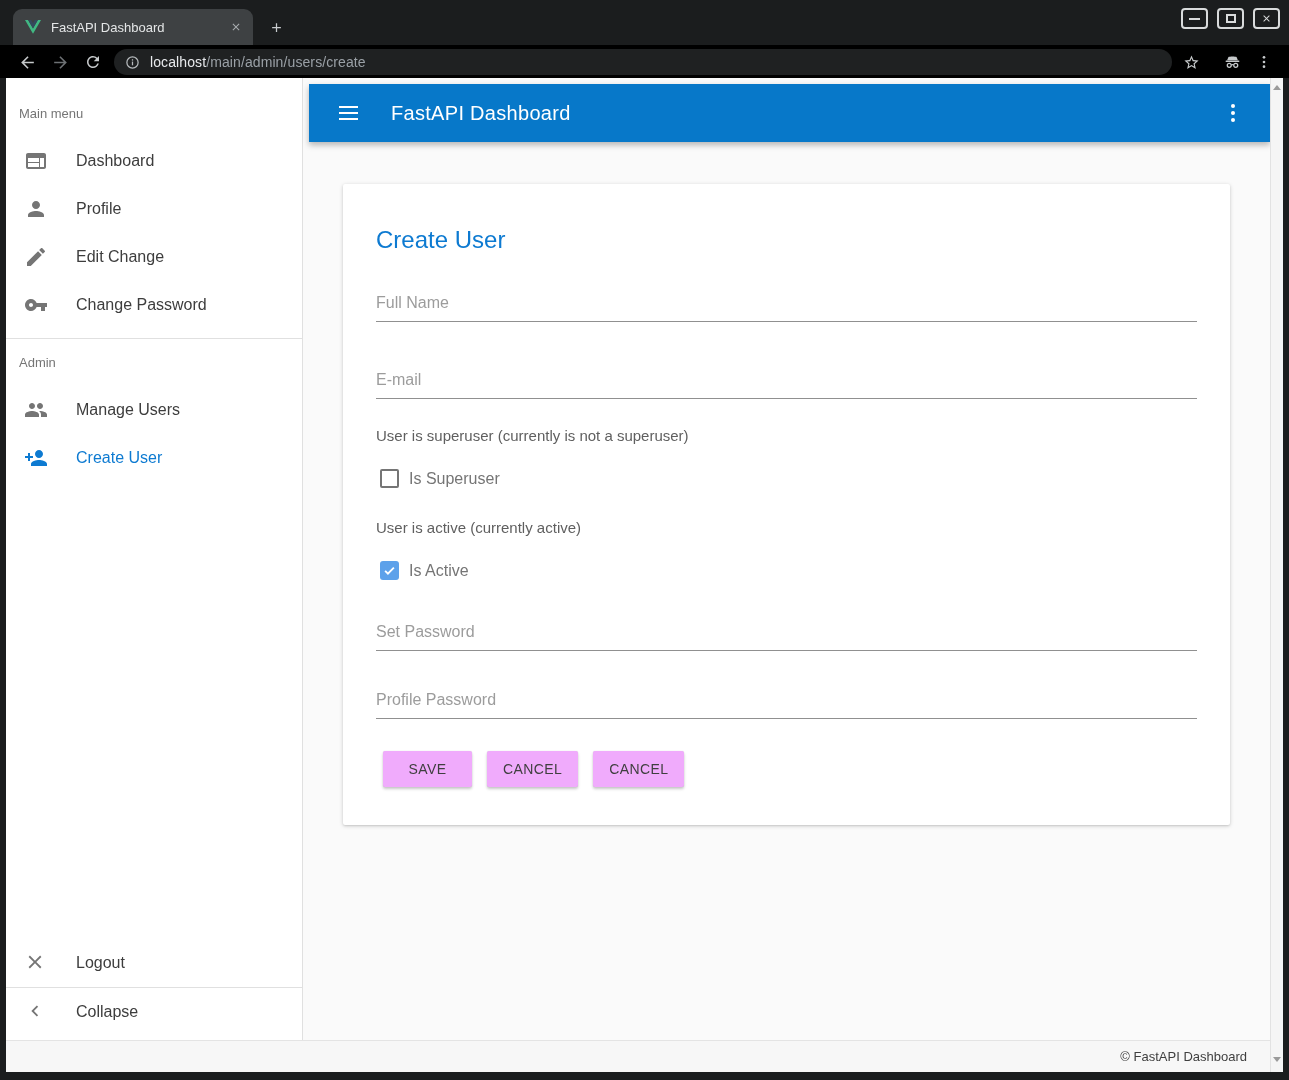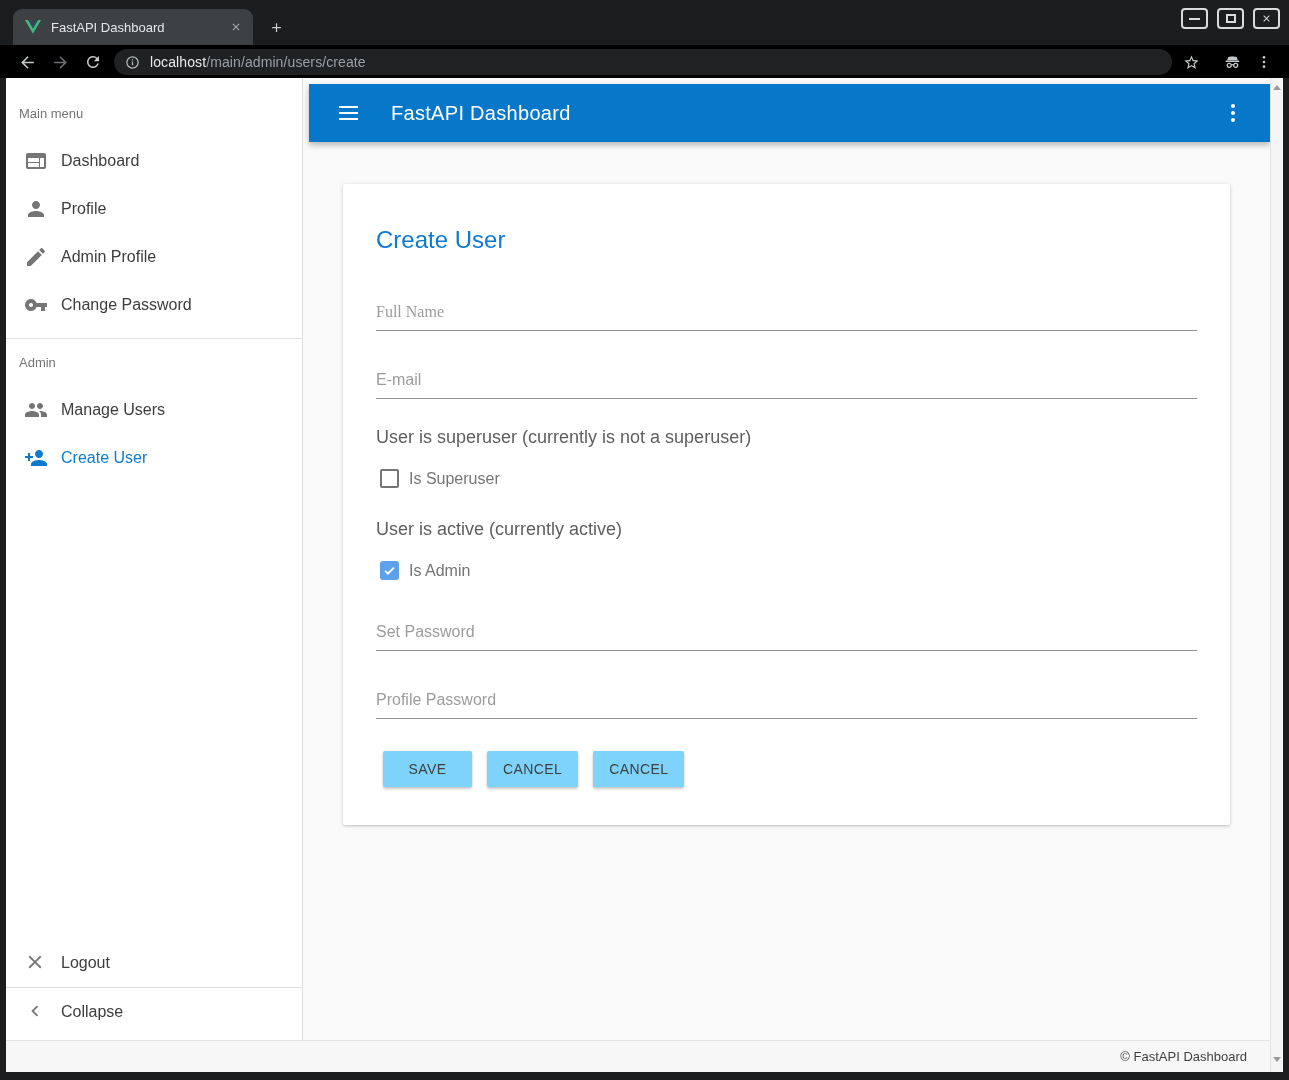--- a/index.html
+++ b/index.html
@@ -45,21 +45,21 @@
   .tb-star { left:1178px; } .tb-incognito { left:1219px; } .tb-menu { left:1251px; }
 
   
   .content { position:absolute; left:6px; top:78px; width:1277px; height:994px; background:#fafafa; }
 
   
   .sidebar { position:absolute; left:0; top:0; width:297px; height:962px; background:#ffffff; border-right:1px solid #e0e0e0; }
   .section-label { position:absolute; left:13px; font-size:13px; color:#757575; }
   .side-item { position:absolute; left:0; width:100%; height:48px; display:flex; align-items:center; padding-left:18px; cursor:pointer; }
   .side-item .s-icon { width:24px; height:24px; color:#757575; flex:0 0 24px; }
-  .side-item .s-label { margin-left:13px; font-size:16px; color:#3d3d3d; }
+  .side-item .s-label { margin-left:28px; font-size:16px; color:#3d3d3d; }
   .side-item.active .s-icon { color:#0d7ad1; }
   .side-item.active .s-label { color:#0d7ad1; }
   .side-divider { position:absolute; left:0; width:100%; height:1px; background:#e0e0e0; }
 
   
   .main { position:absolute; left:297px; top:0; width:967px; height:962px; background:#fafafa; }
   .appbar {
     position:absolute; left:6px; right:0; top:6px; height:58px; background:#0778c9;
     display:flex; align-items:center; box-shadow:0 3px 6px rgba(0,0,0,.28);
   }
@@ -71,31 +71,31 @@
 
   
   .card {
     position:absolute; left:40px; top:106px; width:887px; height:641px; background:#ffffff;
     border-radius:2px; box-shadow:0 1px 4px rgba(0,0,0,.16), 0 1px 2px rgba(0,0,0,.1);
   }
   .card-title { position:absolute; left:33px; top:42px; font-size:24px; color:#0d7ad1; }
   .text-field { position:absolute; left:33px; width:821px; cursor:text; }
   .text-field .tf-label { font-size:16px; color:#9c9c9c; }
   .text-field .tf-line { margin-top:9px; height:1px; background:#909090; }
-  .tf-fullname { top:119px;font-family:Liberation Serif, serif; } .tf-email { top:187px; } .tf-setpw { top:439px; } .tf-confirmpw { top:507px; }
-  .hint { position:absolute; left:33px; font-size:18px; color:#5f5f5f; }
+  .tf-fullname { top:110px; } .tf-email { top:187px; } .tf-setpw { top:439px; } .tf-confirmpw { top:507px; }
+  .hint { position:absolute; left:33px; font-size:15px; color:#5f5f5f; }
   .hint1 { top:243px; } .hint2 { top:335px; }
   .cb-row { position:absolute; left:37px; display:flex; align-items:center; cursor:pointer; }
   .cb-row1 { top:285px; } .cb-row2 { top:377px; }
   .cb-box { width:19px; height:19px; border:2px solid #757575; border-radius:2px; background:#fff; }
   .cb-box.checked { border:none; background:#5da1ea; border-radius:3px; display:flex; align-items:center; justify-content:center; }
   .cb-label { margin-left:10px; font-size:16px; color:#757575; }
   .btn-row { position:absolute; left:40px; top:567px; display:flex; gap:15px; }
   .btn {
-    min-width:89px; height:36px; padding:0 16px; background:#7dd3fc; border:none; border-radius:2px;
+    min-width:89px; height:36px; padding:0 16px; background:#f0abfc; border:none; border-radius:2px;
     box-shadow:0 2px 3px rgba(0,0,0,.22), 0 0 1px rgba(0,0,0,.15);
     font-family:"Liberation Sans", sans-serif; font-size:14px; font-weight:500; letter-spacing:.4px; color:#3f3f3f; cursor:pointer;
   }
 
   
   .footer {
     position:absolute; left:0; top:962px; width:1277px; height:32px; background:#f7f7f7;
     border-top:1px solid #e4e4e4; display:flex; align-items:center; justify-content:flex-end; padding-right:36px;
   }
   .footer-text { font-size:13px; color:#3f3f3f; }
@@ -215,21 +215,21 @@
       </span>
       <span class="s-label">Profile</span>
     </div>
 
     <div class="side-item" style="top:155px;">
       <span class="s-icon">
         <svg width="24" height="24" viewBox="0 0 24 24" fill="currentColor">
             <path d="M3 17.25V21h3.75L17.81 9.94l-3.75-3.75L3 17.25zM20.71 7.04c.39-.39.39-1.02 0-1.41l-2.34-2.34c-.39-.39-1.02-.39-1.41 0l-1.83 1.83 3.75 3.75 1.83-1.83z"></path>
           </svg>
       </span>
-      <span class="s-label">Admin Profile</span>
+      <span class="s-label">Edit Change</span>
     </div>
 
     <div class="side-item" style="top:203px;">
       <span class="s-icon">
         <svg width="24" height="24" viewBox="0 0 24 24" fill="currentColor">
             <path d="M12.65 10C11.83 7.67 9.61 6 7 6c-3.31 0-6 2.69-6 6s2.69 6 6 6c2.61 0 4.83-1.67 5.65-4H17v4h4v-4h2v-4H12.65zM7 14c-1.1 0-2-.9-2-2s.9-2 2-2 2 .9 2 2-.9 2-2 2z"></path>
           </svg>
       </span>
       <span class="s-label">Change Password</span>
     </div>
@@ -312,21 +312,21 @@
       </div>
 
       <div class="hint hint2">User is active (currently active)</div>
 
       <div class="cb-row cb-row2">
         <span class="cb-box checked">
           <svg width="15" height="15" viewBox="0 0 24 24">
               <path fill="none" stroke="#ffffff" stroke-width="3" d="M5 12.5l4.5 4.5L19 7.5"></path>
             </svg>
         </span>
-        <span class="cb-label">Is Admin</span>
+        <span class="cb-label">Is Active</span>
       </div>
 
       <div class="text-field tf-setpw">
         <div class="tf-label">Set Password</div>
         <div class="tf-line"></div>
       </div>
 
       <div class="text-field tf-confirmpw">
         <div class="tf-label">Profile Password</div>
         <div class="tf-line"></div>

